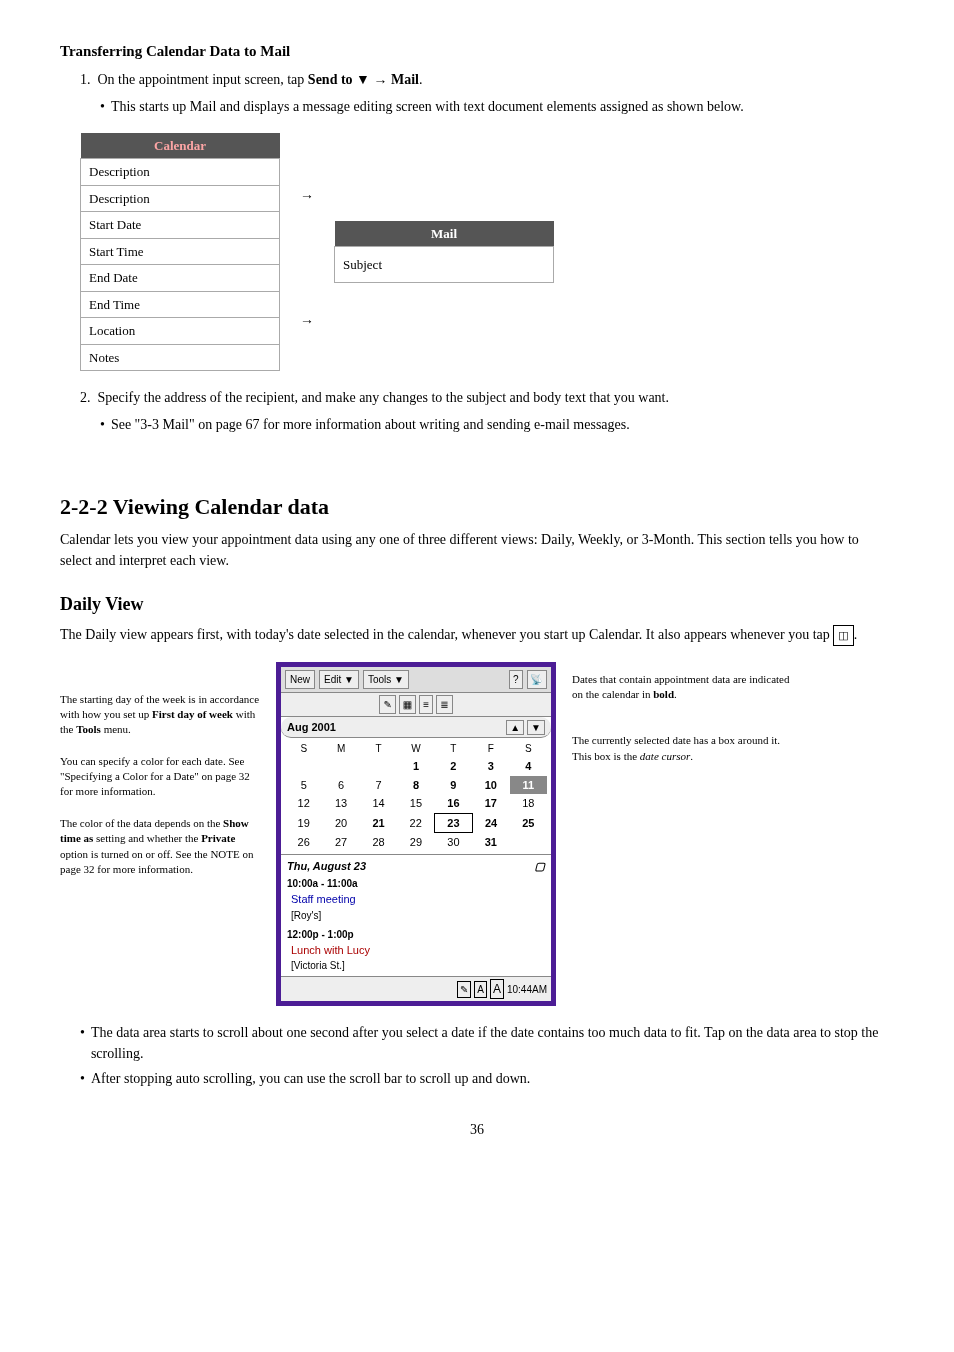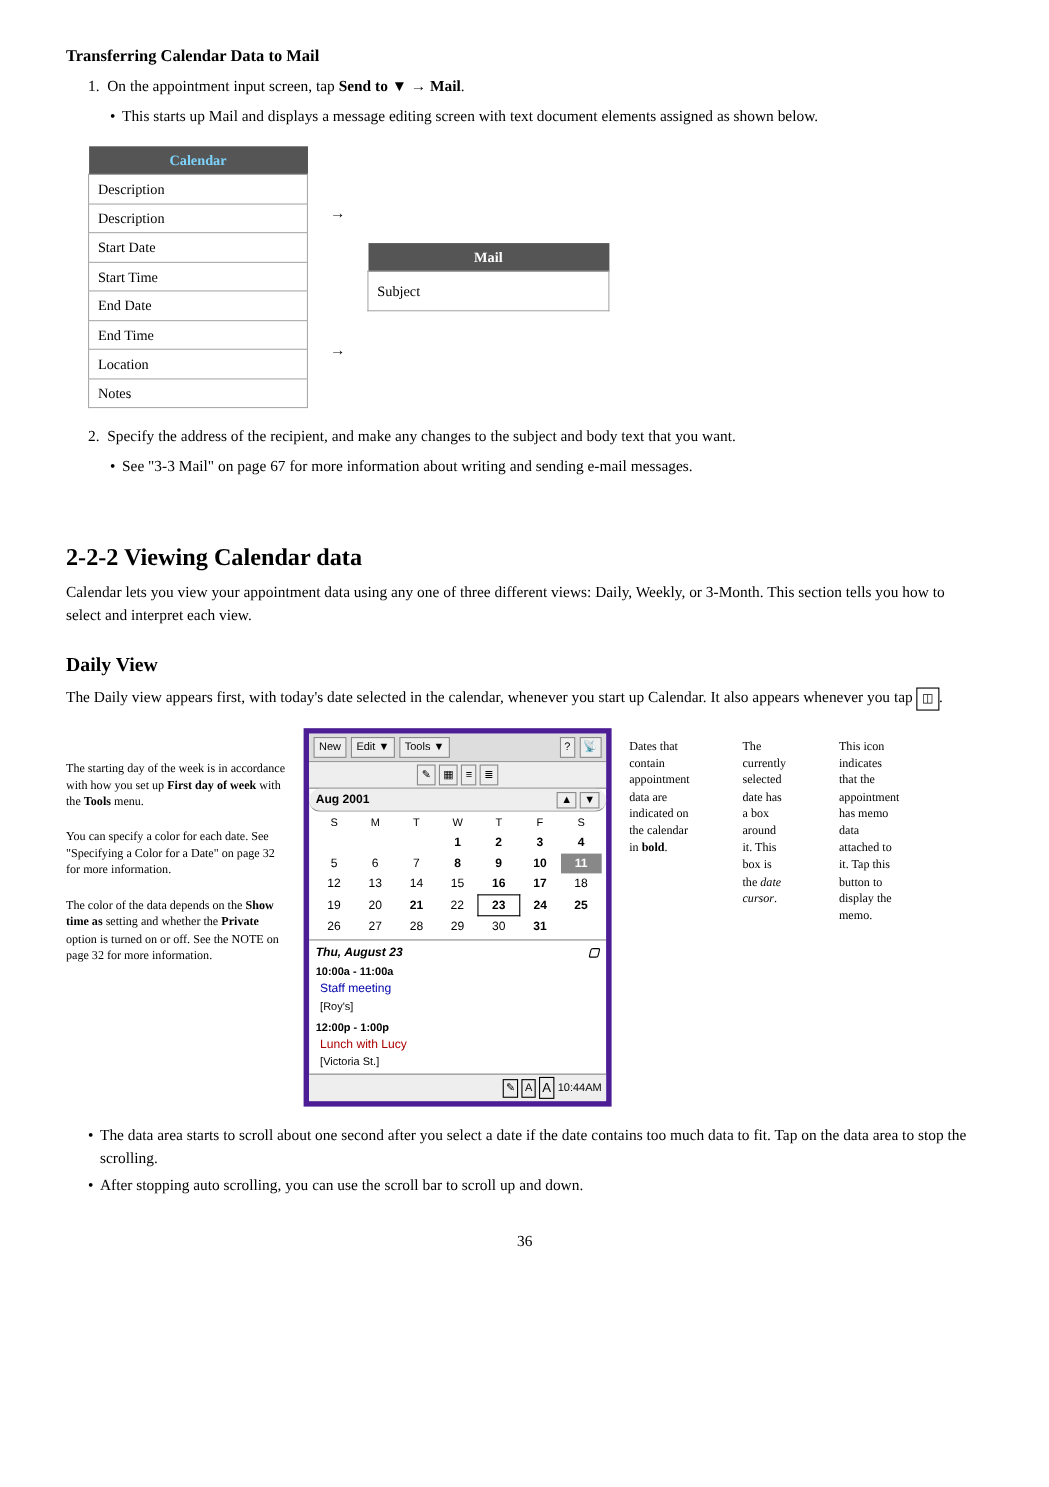--- a/index.html
+++ b/index.html
@@ -43,21 +43,21 @@
       align-items: center;
       gap: 0;
       margin: 16px 0 16px 20px;
     }
     .calendar-table {
       border-collapse: collapse;
       width: 200px;
     }
     .calendar-table th {
       background: #555;
-      color: #7dd3fc;
+      color: #fca5a5;
       text-align: center;
       padding: 3px 8px;
       font-weight: bold;
       font-size: 13px;
     }
     .calendar-table td {
       border: 1px solid #aaa;
       padding: 3px 8px;
       font-size: 13px;
     }
@@ -191,22 +191,22 @@
       display: flex;
       flex-direction: column;
       gap: 16px;
       padding-top: 30px;
     }
     .annotations-right {
       width: 220px;
       font-size: 11px;
       line-height: 1.4;
       display: flex;
-      flex-direction: row;
-      gap: 48px;
+      flex-direction: column;
+      gap: 31px;
       padding-top: 10px;
     }
     .annot-line {
       position: relative;
     }
     .page-num {
       text-align: center;
       margin-top: 30px;
       font-size: 14px;
     }
@@ -434,23 +434,20 @@
     </div>
   </div>
 
   <div class="annotations-right">
     <div class="annot-line">
       Dates that contain appointment data are indicated on the calendar in <strong>bold</strong>.
     </div>
     <div class="annot-line">
       The currently selected date has a box around it. This box is the <em>date cursor</em>.
     </div>
-    <div class="annot-line">
-      This icon indicates that the appointment has memo data attached to it. Tap this button to display the memo.
-    </div>
   </div>
 
 </div>
 
 
 <div class="bullet-outer">
   <span>The data area starts to scroll about one second after you select a date if the date contains too much data to fit. Tap on the data area to stop the scrolling.</span>
 </div>
 <div class="bullet-outer">
   <span>After stopping auto scrolling, you can use the scroll bar to scroll up and down.</span>

